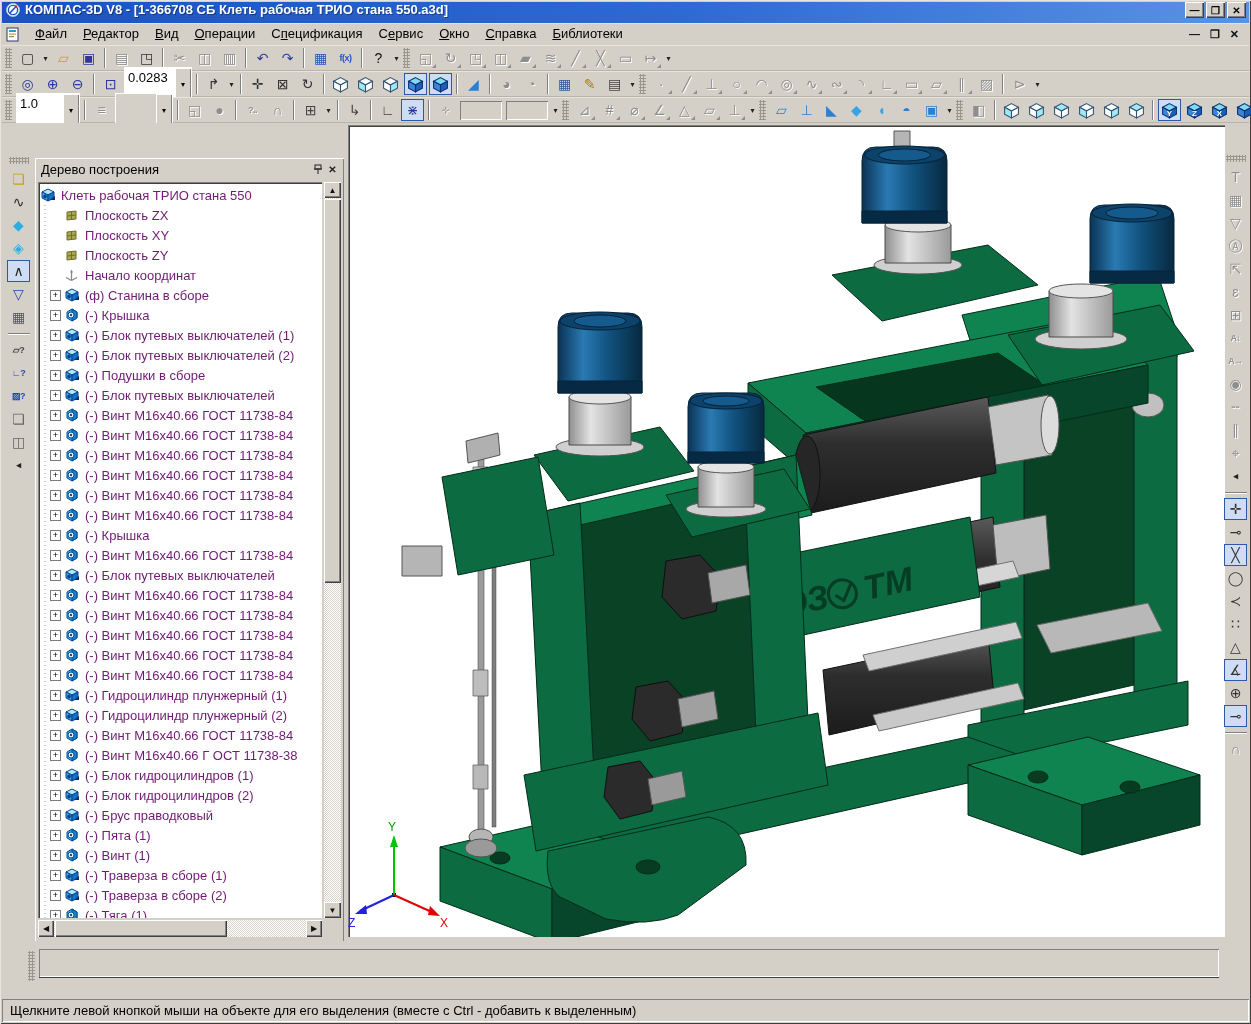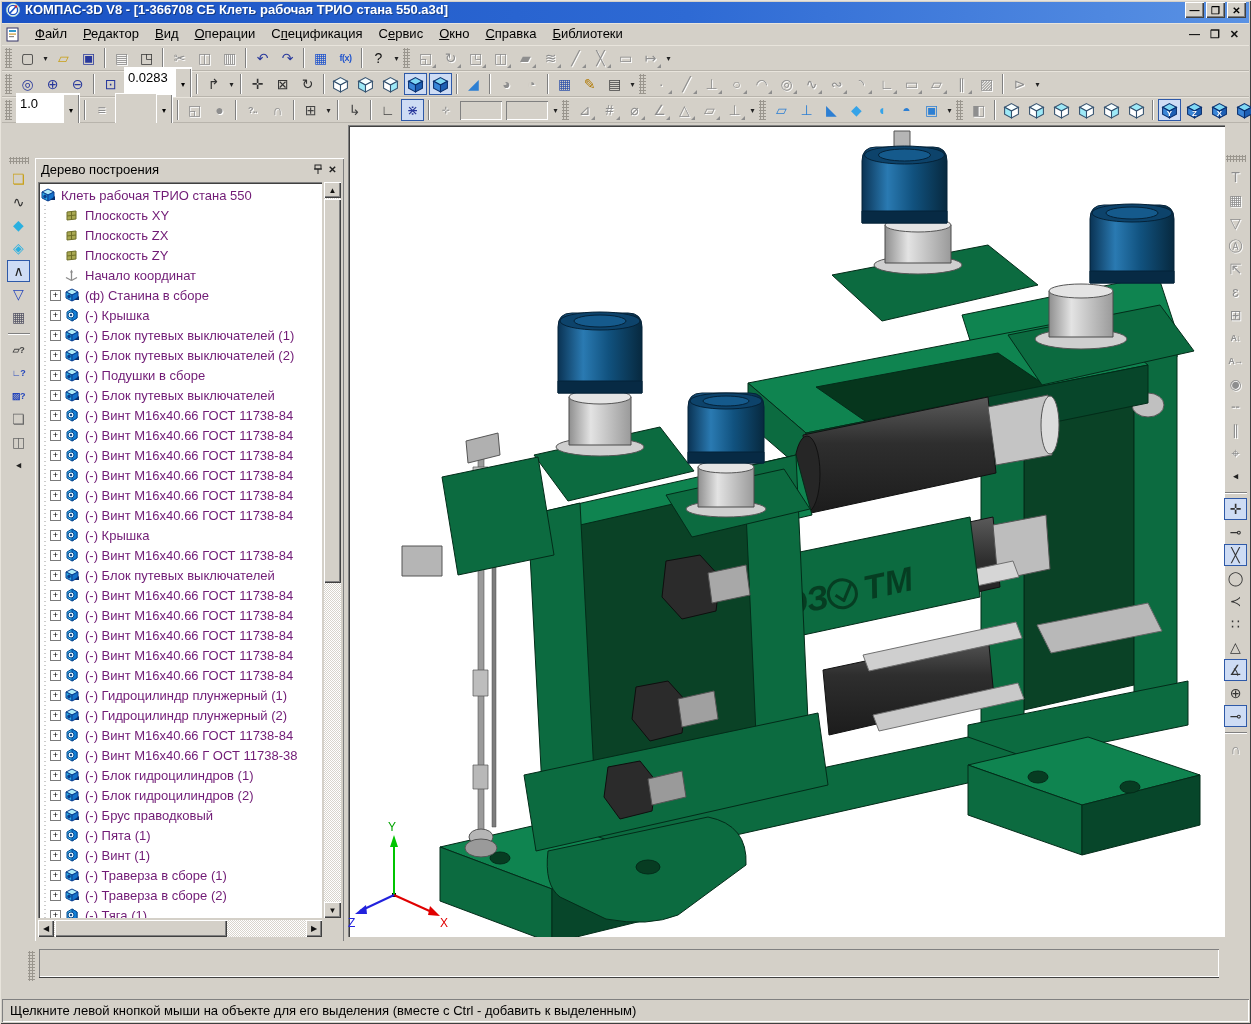--- a/index.html
+++ b/index.html
@@ -669,33 +669,33 @@
           <div class="trow">
             <span class="tconn"></span>
             <span class="texp-sp"></span>
             <span class="ticon">
               <svg width="15" height="15" viewBox="0 0 15 15">
                 <polygon points="3,4 12,3 12,11 3,12" fill="#a8a851" stroke="#6e6e28"></polygon>
                 <line x1="3" y1="8" x2="12" y2="7" stroke="#6e6e28"></line>
                 <line x1="7.5" y1="3.5" x2="7.5" y2="11.5" stroke="#6e6e28"></line>
               </svg>
             </span>
-            <span class="tlabel">Плоскость XY</span>
+            <span class="tlabel">Плоскость ZX</span>
           </div>
           <div class="trow">
             <span class="tconn"></span>
             <span class="texp-sp"></span>
             <span class="ticon">
               <svg width="15" height="15" viewBox="0 0 15 15">
                 <polygon points="3,4 12,3 12,11 3,12" fill="#a8a851" stroke="#6e6e28"></polygon>
                 <line x1="3" y1="8" x2="12" y2="7" stroke="#6e6e28"></line>
                 <line x1="7.5" y1="3.5" x2="7.5" y2="11.5" stroke="#6e6e28"></line>
               </svg>
             </span>
-            <span class="tlabel">Плоскость ZX</span>
+            <span class="tlabel">Плоскость XY</span>
           </div>
           <div class="trow">
             <span class="tconn"></span>
             <span class="texp-sp"></span>
             <span class="ticon">
               <svg width="15" height="15" viewBox="0 0 15 15">
                 <polygon points="3,4 12,3 12,11 3,12" fill="#a8a851" stroke="#6e6e28"></polygon>
                 <line x1="3" y1="8" x2="12" y2="7" stroke="#6e6e28"></line>
                 <line x1="7.5" y1="3.5" x2="7.5" y2="11.5" stroke="#6e6e28"></line>
               </svg>

